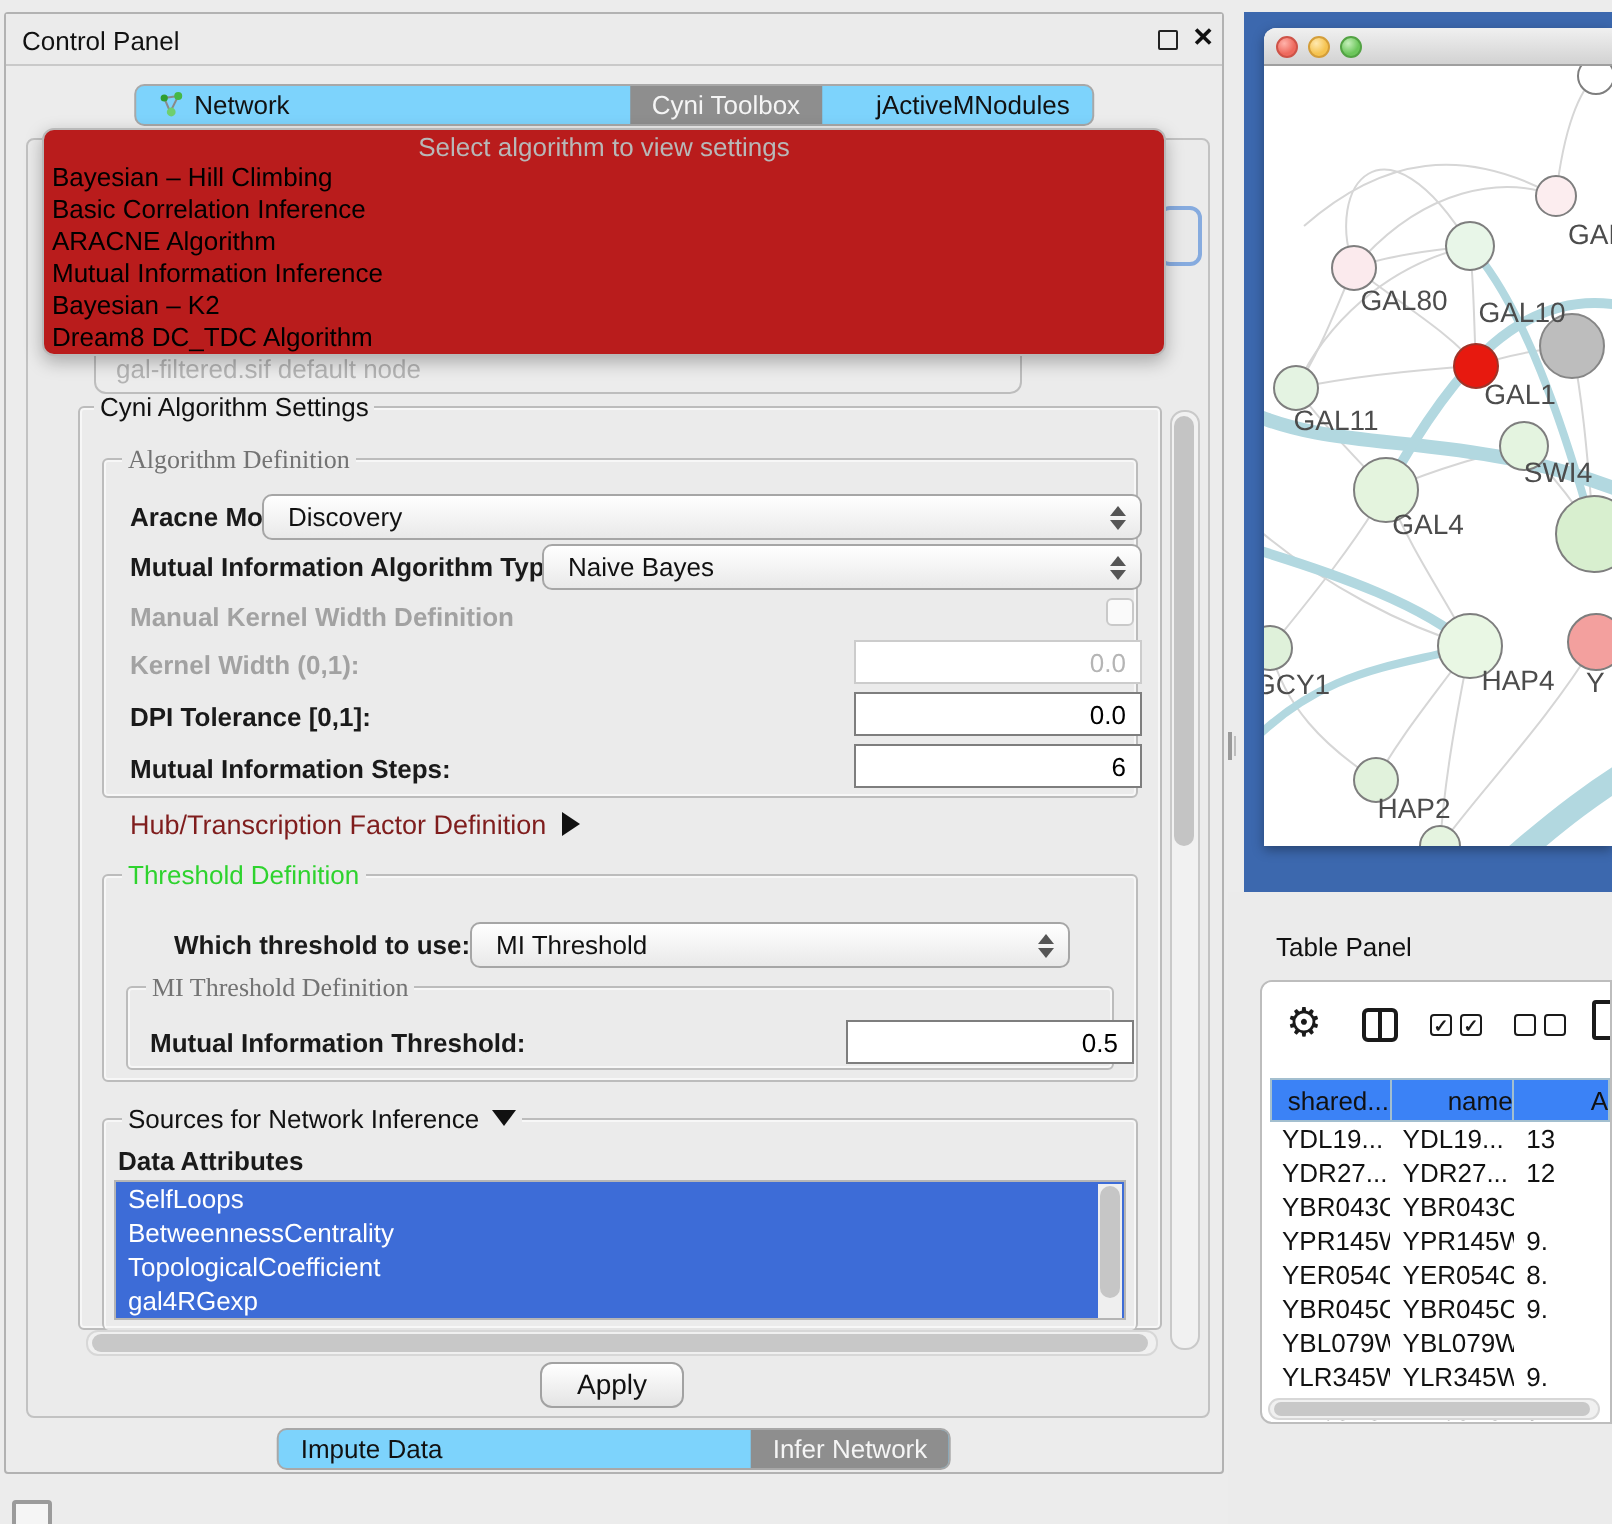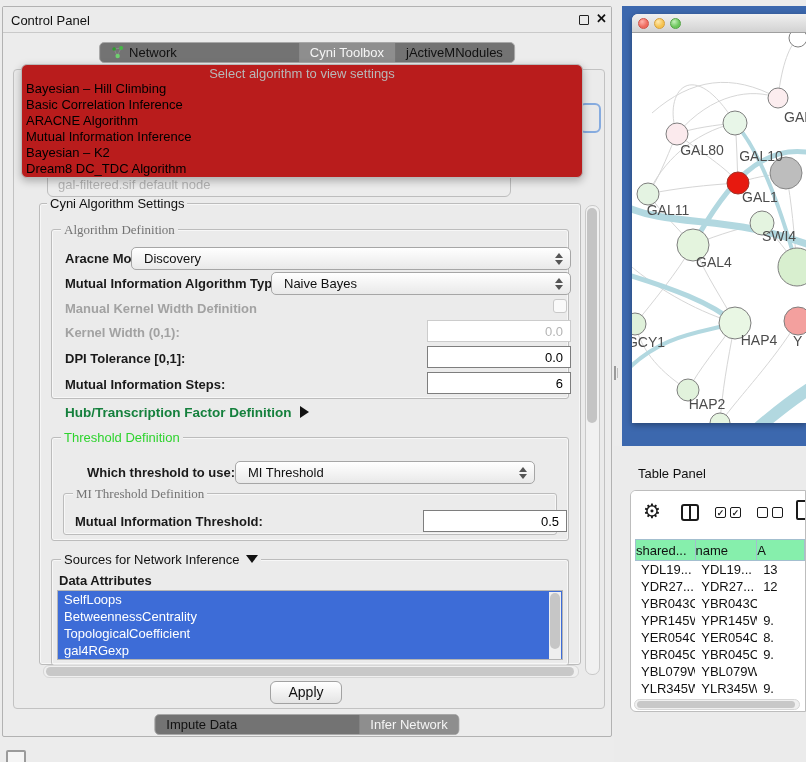--- a/index.html
+++ b/index.html
@@ -12,21 +12,21 @@
         border:1px solid #b2b2b2; border-radius:2px; }
   .cp-titlebar { position:absolute; left:0; top:0; right:0; height:26px;
         background:#ebebeb; border-bottom:1px solid #c9c9c9; }
   .cp-title { position:absolute; left:8px; top:6px; font-size:13px; color:#111; }
   .float-icon { position:absolute; right:22px; top:8px; width:10px; height:10px;
         border:1.5px solid #222; border-radius:1px; }
   .close-icon { position:absolute; right:4px; top:4px; font-size:13px; font-weight:bold; color:#111; }
 
   
   .seg-bar { display:inline-flex; border:1px solid #a8a8a8; border-radius:5px;
-        background:#737373; overflow:hidden; height:21px; }
+        background:#7dd3fc; overflow:hidden; height:21px;gap:16px; }
   .seg-tab { display:flex; align-items:center; padding:0 11px; font-size:13px;
         color:#111; white-space:nowrap; background:transparent; }
   .seg-tab.sep { border-left:1px solid #bdbdbd;margin-top:43px; }
   .seg-tab.selected { background:#8e8e8e; color:#f5f5f5; border-left:none; }
   .top-tabs { top:35px; left:50%; transform:translateX(-50%); z-index:20; }
   .bottom-tabs { top:707px; left:50%; transform:translateX(-50%); z-index:20; }
   .net-tab-icon { margin-right:5px; display:inline-block; width:13px; height:13px; }
 
   .cp-body { left:10px; top:62px; width:592px; height:640px; background:#ebebeb;
         border:1px solid #c2c2c2; border-radius:4px; }
@@ -50,21 +50,21 @@
   .groupbox { position:absolute; border:1px solid #bcbcbc; border-radius:3px;
         box-shadow:inset 0 0 0 1px rgba(255,255,255,0.6); }
   .group-title { position:absolute; font-size:13px; background:#ebebeb; padding:0 3px;
         white-space:nowrap; z-index:3; }
   .t-black { color:#111; }
   .t-blue  { color:#737373;font-family:Liberation Serif, serif; }
   .t-green { color:#2ed32e; }
 
   .lbl  { position:absolute; font-size:13px; font-weight:bold; color:#1a1a1a; white-space:nowrap; }
   .lbl.disabled { color:#a2a2a2; }
-  .plain { font-weight:bold; color:#15803d; }
+  .plain { font-weight:normal; color:#7f1d1d; }
 
   .combo { position:absolute; height:23px; border:1px solid #a6a6a6; border-radius:5px;
         background:linear-gradient(#ffffff,#e9e9e9); font-size:13px; color:#111;
         line-height:21px; padding-left:12px; white-space:nowrap; }
   .stepper { position:absolute; right:7px; top:5px; width:8px; height:12px; }
   .stepper:before, .stepper:after { content:""; position:absolute; left:0;
         border-left:4px solid transparent; border-right:4px solid transparent; }
   .stepper:before { top:0; border-bottom:5px solid #555; }
   .stepper:after  { bottom:0; border-top:5px solid #555; }
 
@@ -129,22 +129,22 @@
   .col-icon { position:absolute; left:50px; top:13px; width:18px; height:17px;
         border:2px solid #1a1a1a; border-radius:3px; }
   .col-icon:before { content:""; position:absolute; left:6px; top:0; bottom:0; width:2px; background:#1a1a1a; }
   .cb-pair { position:absolute; top:16px; display:flex; gap:4px; }
   .cb-pair .bx { width:11px; height:11px; border:1.5px solid #1a1a1a; border-radius:2px;
         font-size:9px; line-height:10px; text-align:center; font-weight:bold; color:#1a1a1a; }
   .page-icon { position:absolute; left:165px; top:9px; width:15px; height:20px;
         border:2px solid #1a1a1a; border-radius:2px; background:#fff; }
   .tbl { position:absolute; left:4px; top:48px; right:0; }
   .tbl-header { display:flex; }
-  .tbl-hcell { height:22px; line-height:21px; background:#86efac; border:1px solid #a3bfcf;
-        border-left:none; font-size:13px; text-align:left; color:#111; overflow:hidden; white-space:nowrap; }
+  .tbl-hcell { height:22px; line-height:21px; background:#3b82f6; border:1px solid #a3bfcf;
+        border-left:none; font-size:13px; text-align:right; color:#111; overflow:hidden; white-space:nowrap; }
   .tbl-hcell:first-child { border-left:1px solid #a3bfcf; }
   .tbl-row { display:flex; }
   .tbl-cell { height:17px; line-height:17px; font-size:13px; color:#111;
         padding-left:6px; overflow:hidden; white-space:nowrap; }
   .c0 { width:76px; } .c1 { width:78px; } .c2 { width:60px; }
   .tp-hscroll { left:634px; top:699px; width:166px; height:11px; z-index:5; }
 
   .corner-icon { left:6px; top:750px; width:20px; height:16px; border:2px solid #9b9b9b;
         border-radius:2px; background:#f5f5f5; }
 </style>

